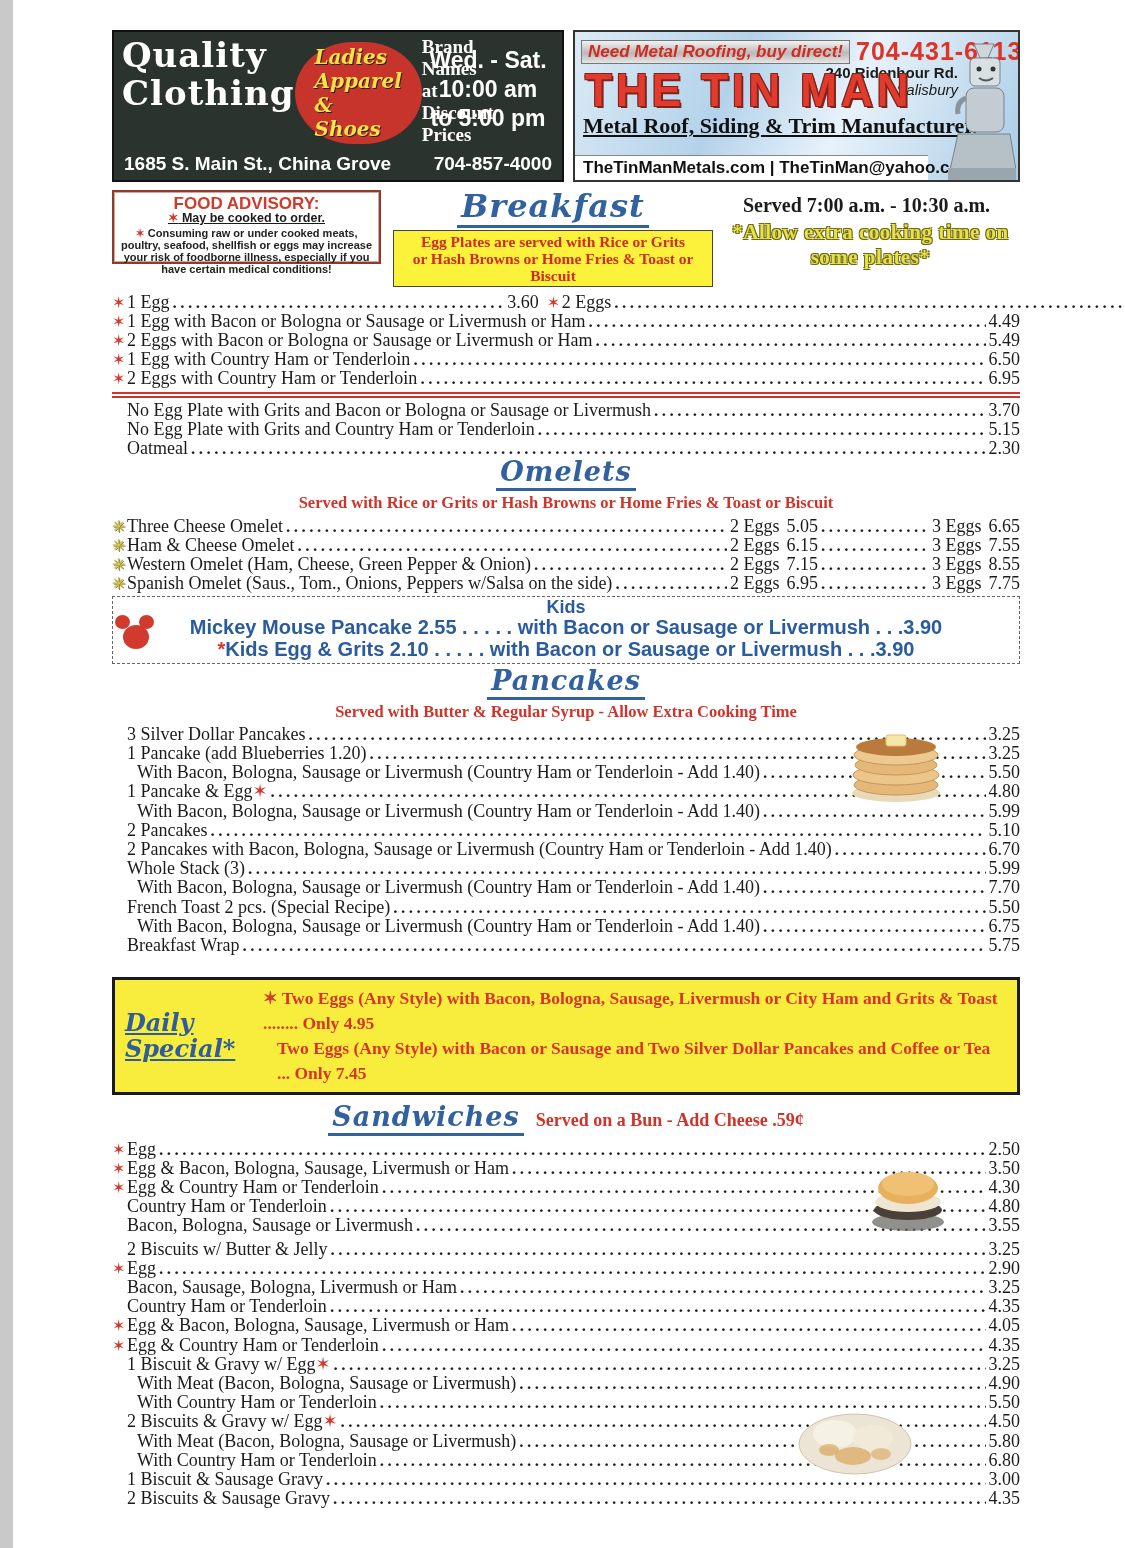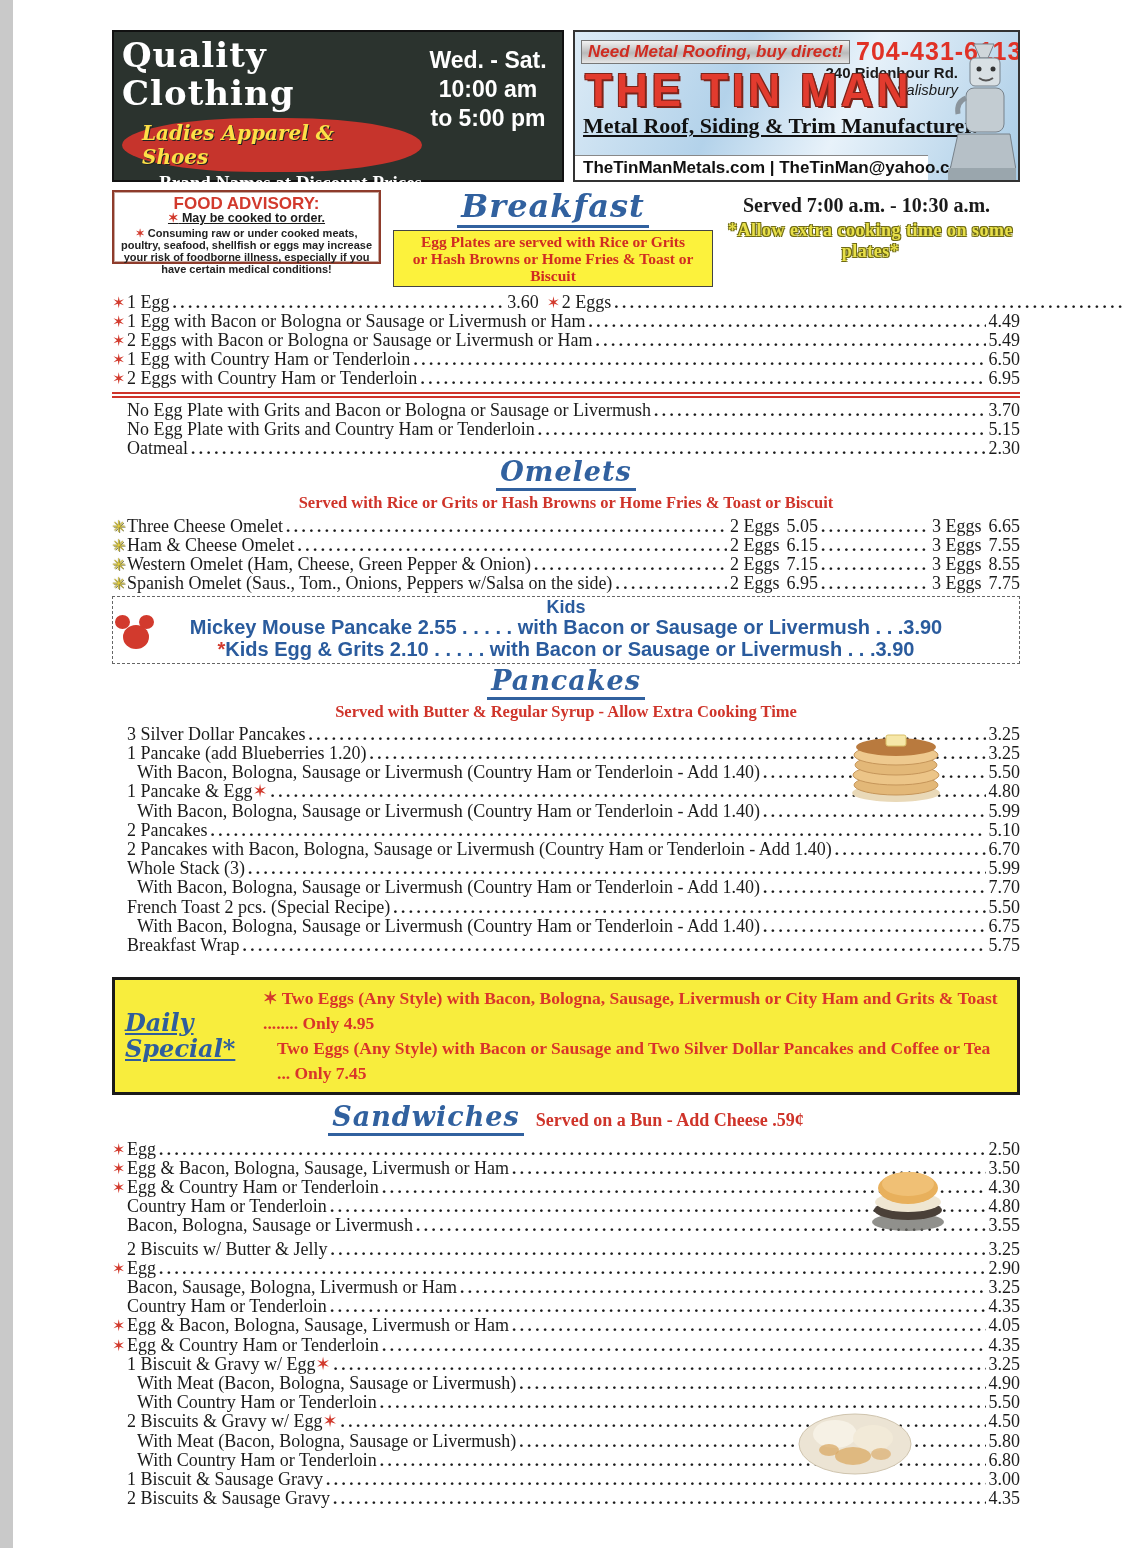--- a/index.html
+++ b/index.html
@@ -11,21 +11,21 @@
   .content{position:absolute;left:112px;top:30px;width:908px;}
 
   
   .ads{display:flex;gap:9px;}
   .ad-quality{
     width:452px;height:152px;background:#2b332e;border:2px solid #111;
     color:#fff;display:flex;flex-direction:column;box-sizing:border-box;padding:4px 8px 2px;
     font-family:"Liberation Sans", sans-serif;
   }
   .adq-top{display:flex;flex:1;}
-  .adq-left{width:300px;display:flex;flex-direction:column;align-items:flex-end;}
+  .adq-left{width:300px;display:flex;flex-direction:row;align-items:flex-start;}
   .adq-title{font-family:"DejaVu Serif", serif;font-size:34px;font-weight:bold;letter-spacing:1px;line-height:38px;}
   .adq-oval{
     background:#c6342c;border-radius:50%/55%;padding:3px 20px;margin-top:6px;
     font-family:"DejaVu Serif", serif;font-style:italic;font-weight:bold;font-size:20px;color:#fde047;
     text-shadow:1px 1px 0 #222;
   }
   .adq-brand{font-family:"Liberation Serif", serif;font-size:19px;font-weight:bold;}
   .adq-right{flex:1;text-align:center;font-weight:bold;font-size:23px;line-height:29px;padding-top:10px;}
   .adq-bottom{display:flex;justify-content:space-between;font-weight:bold;font-size:19px;padding:0 2px 3px;}
 
@@ -79,21 +79,21 @@
   .star-red{color:#d23a2d;font-style:normal;}
   .hdr-center{width:320px;text-align:center;margin-left:12px;}
   .bk-title{font-size:32px;}
   .bk-note{
     background:#fcf23c;border:1px solid #444;color:#d02c22;font-weight:bold;font-size:15.5px;
     line-height:17px;padding:2px 4px;margin-top:2px;font-family:"Liberation Serif", serif;
   }
   .hdr-right{flex:1;text-align:center;padding-top:4px;}
   .served{font-weight:bold;font-size:20px;font-family:"Liberation Serif", serif;}
   .allow{
-    font-weight:bold;font-size:18px;margin-top:3px;color:#e8e049;font-family:"Liberation Serif", serif;
+    font-weight:bold;font-size:21px;margin-top:3px;color:#e8e049;font-family:"Liberation Serif", serif;
     text-shadow:1px 1px 0 #6e6a14,-1px -1px 0 #6e6a14,1px -1px 0 #6e6a14,-1px 1px 0 #6e6a14;
     letter-spacing:.5px;
     padding-left:8px;
   }
 
   
   .mrow{display:flex;align-items:baseline;font-size:18px;line-height:19.2px;}
   .st{width:15px;flex:0 0 15px;color:#d23a2d;font-size:16px;}
   .st-gold{color:#e5cf3e;text-shadow:0 0 1px #55531f,1px 1px 0 #6b672a;}
   .nm{white-space:nowrap;}

